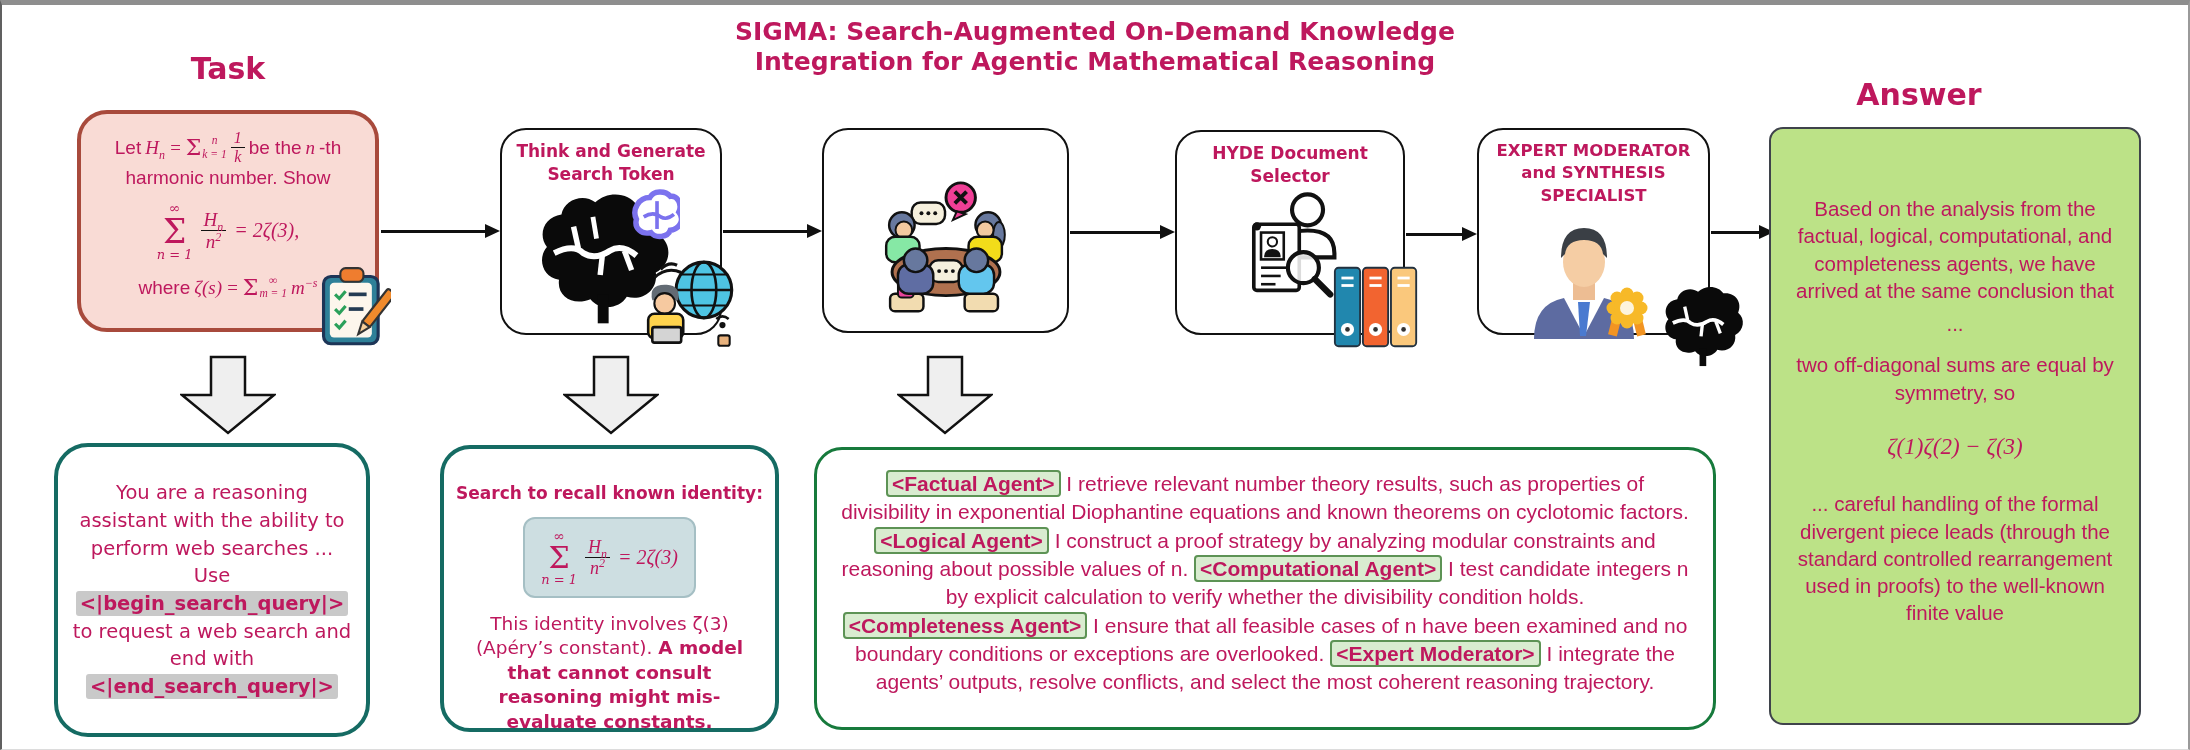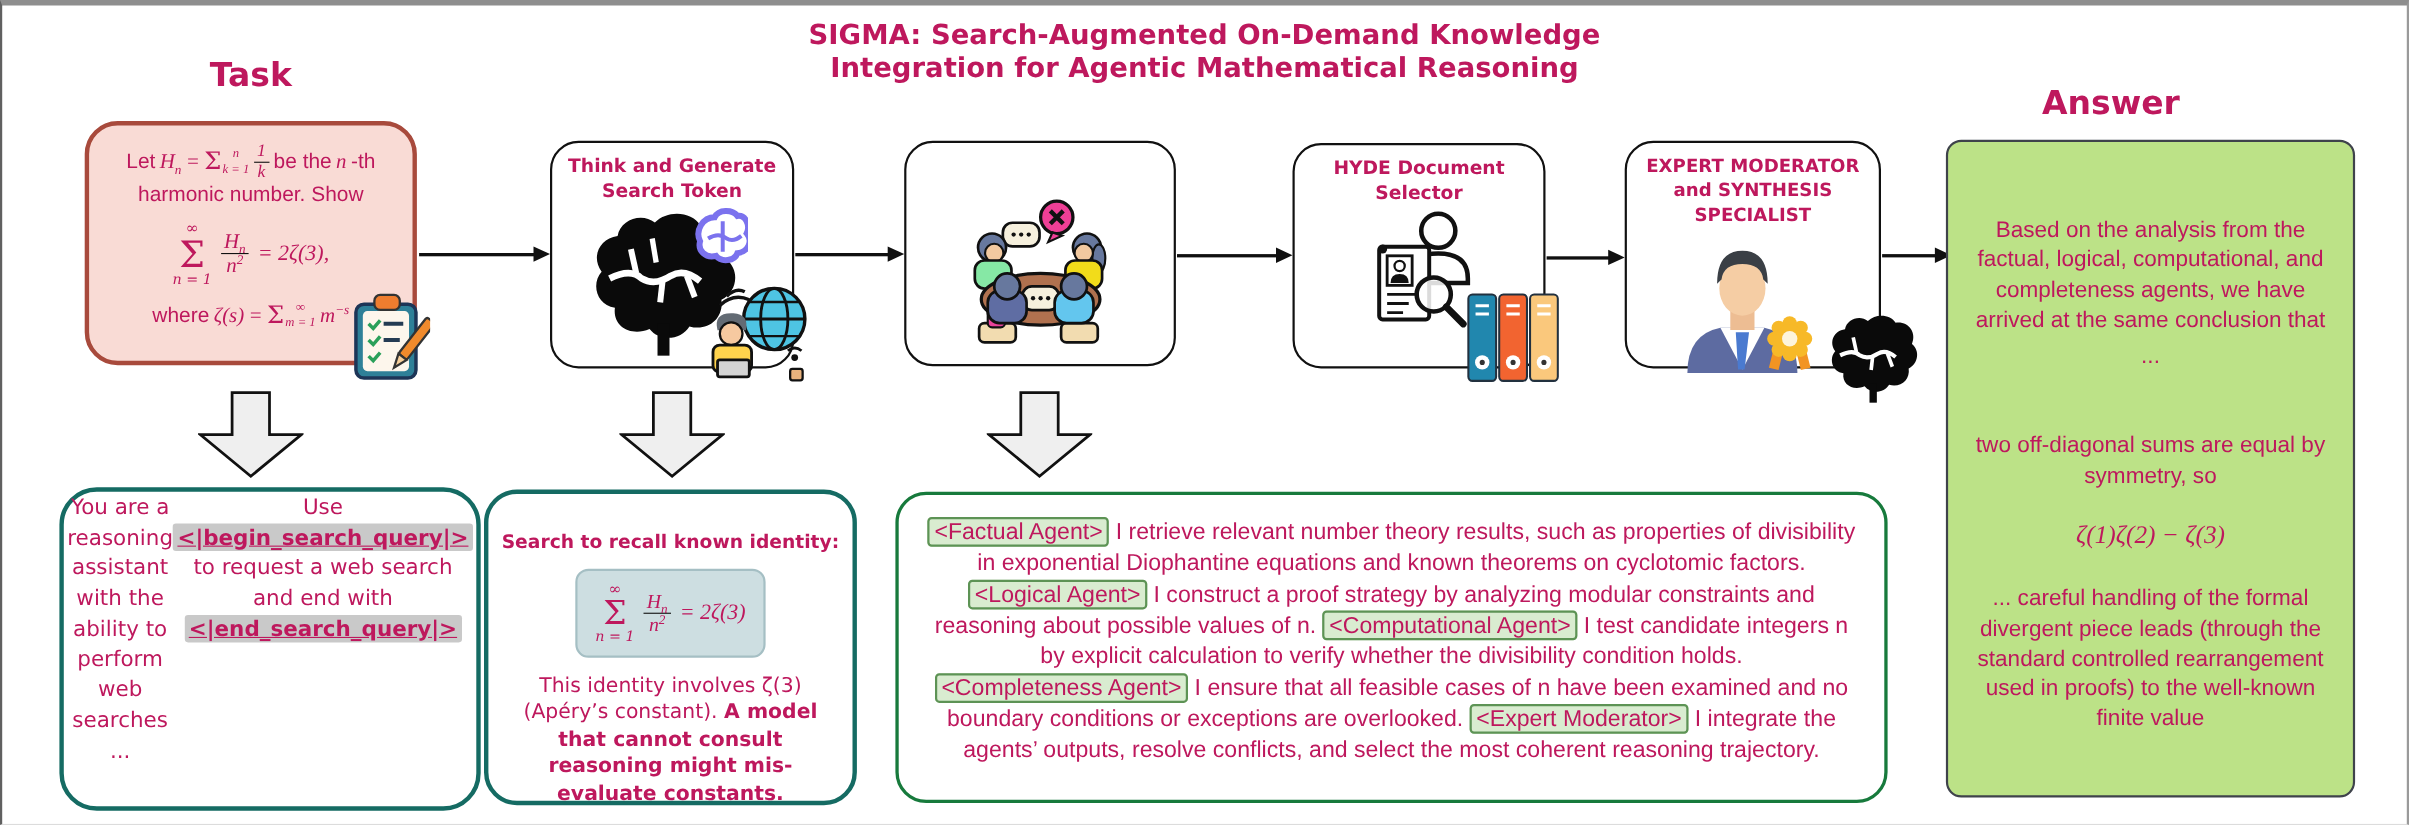--- a/index.html
+++ b/index.html
@@ -42,45 +42,45 @@
   
   .fbox{background:#fff;border:2.5px solid #111;border-radius:26px;box-sizing:border-box;}
   .fbox .ftitle{margin-top:10px;text-align:center;font-weight:bold;font-size:17px;line-height:1.35;}
 
   
   .harrow{height:0;border-top:3px solid #101010;}
   .harrow:after{content:'';position:absolute;right:-13px;top:-9px;
       border-left:15px solid #101010;border-top:7.5px solid transparent;border-bottom:7.5px solid transparent;}
 
   
-  .prompt-box{left:52px;top:438px;width:383px;height:294px;border-radius:34px;background:#fff;
-      border:4px solid var(--teal-border,#156b63);box-sizing:border-box;display:flex;flex-direction:row;
+  .prompt-box{left:52px;top:438px;width:316px;height:294px;border-radius:34px;background:#fff;
+      border:4px solid var(--teal-border,#156b63);box-sizing:border-box;display:flex;flex-direction:column;
       justify-content:center;text-align:center;font-size:19.5px;line-height:1.42;padding:0 14px;}
-  .token{background:var(--token-bg,#c9c9c9);font-weight:bold;padding:1px 4px;border-radius:3px;white-space:nowrap;text-decoration:underline;}
+  .token{background:var(--token-bg,#c9c9c9);font-weight:bold;padding:1px 4px;border-radius:3px;white-space:nowrap;}
 
   .search-box{left:438px;top:440px;width:339px;height:287px;border-radius:30px;background:#fff;
       border:4px solid var(--teal-border,#156b63);box-sizing:border-box;text-align:center;}
   .search-head{margin-top:34px;font-weight:bold;font-size:17px;}
   .identity-chip{display:inline-flex;align-items:center;gap:8px;margin-top:14px;padding:10px 16px;
       background:var(--identity-fill,#cddee1);border:2px solid var(--identity-border,#a5bfc4);border-radius:12px;}
   .search-note{margin:14px 16px 0;font-size:18.5px;line-height:1.32;}
 
   .agents-box{left:812px;top:442px;width:902px;height:283px;border-radius:28px;background:#fff;
       border:3.5px solid var(--green-border,#177a3c);box-sizing:border-box;}
   .agents-text{padding:20px 24px 0;text-align:center;font-size:21px;line-height:1.35;}
-  .agent-tag{font-weight:normal;background:var(--tag-fill,#d9ecd0);border:2px solid var(--tag-border,#5d9355);
+  .agent-tag{font-weight:bold;background:var(--tag-fill,#d9ecd0);border:2px solid var(--tag-border,#5d9355);
       border-radius:4px;padding:0 4px;white-space:nowrap;}
 
   
   .answer-box{left:1767px;top:122px;width:372px;height:598px;border-radius:14px;
       background:var(--answer-fill,#bce287);border:2.5px solid var(--answer-border,#3f434b);
       box-sizing:border-box;text-align:center;font-size:20.5px;line-height:1.33;padding:66px 20px 0;}
   .answer-math{margin-top:26px;font-size:23px;}
   .ans-gap1{margin-top:6px;}
-  .ans-gap2{margin-top:54px;}
+  .ans-gap2{margin-top:14px;}
   .ans-gap3{margin-top:28px;}
 </style>
 </head>
 <body>
 
 <div class="canvas">
 
   <div class="abs main-title comic">
     <div>SIGMA: Search-Augmented On-Demand Knowledge</div>
     <div>Integration for Agentic Mathematical Reasoning</div>

